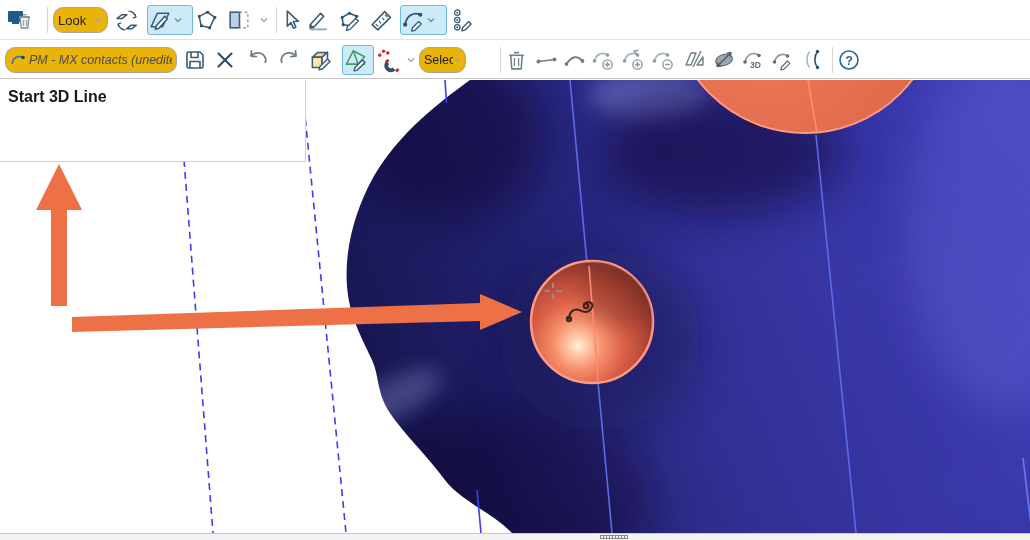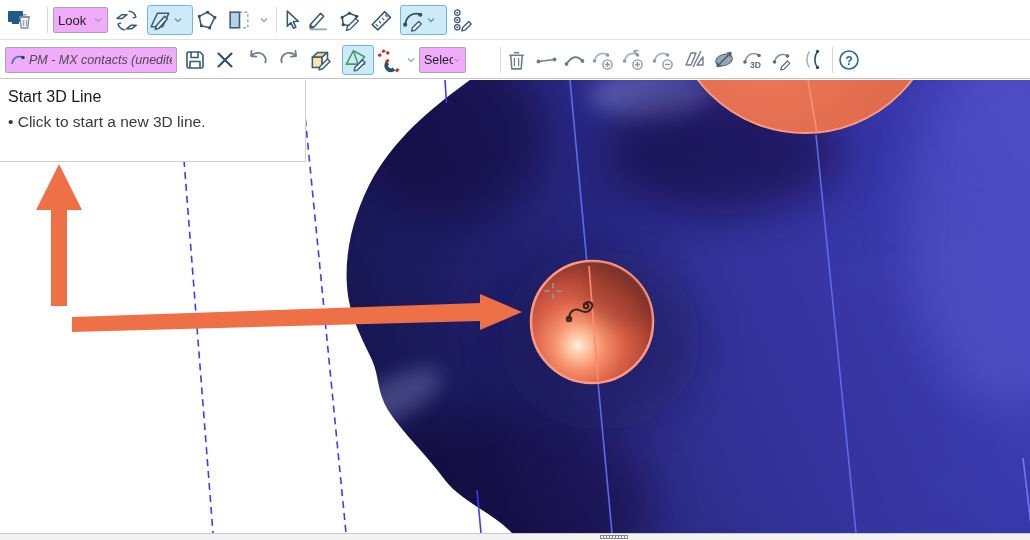--- a/index.html
+++ b/index.html
@@ -6,29 +6,29 @@
   body{width:1030px;height:540px;position:relative;overflow:hidden;background:#fff;
        font-family:"Liberation Sans", sans-serif;}
   .row{position:absolute;left:0;width:1030px;background:#fff;}
   #row1{top:0;height:39px;border-bottom:1px solid #e2e2e2;}
   #row2{top:40px;height:38px;border-bottom:1px solid #c5c5c5;}
   .tb-btn{position:absolute;top:5px;height:30px;display:flex;align-items:center;
           justify-content:flex-start;border-radius:3px;box-sizing:border-box;}
   .tb-btn.active{background:#cdeaf9;border:1px solid #71b8dc;}
   .sep{position:absolute;top:7px;width:1px;height:26px;background:#d8d8d8;}
   .combo{position:absolute;top:7px;height:26px;box-sizing:border-box;border:1px solid #a6a6a6;
-         border-radius:2px;background:#f0abfc;display:flex;align-items:center;padding:0 4px;
+         border-radius:10px;background:#eab308;display:flex;align-items:center;padding:0 4px;
          font-size:13px;color:#222;}
   .combo .chev{margin-left:auto;}
   .combo-text{white-space:nowrap;overflow:hidden;}
   .ds-text{font-style:italic;color:#4c4c4c;font-size:12.5px;}
   #tooltip{position:absolute;left:0;top:80px;width:306px;height:82px;background:#fff;
            border-right:1px solid #cfcfcf;border-bottom:1px solid #cfcfcf;box-sizing:border-box;
            padding:5px 0 0 8px;z-index:5;}
-  #tooltip .tt-title{font-size:16px;font-weight:normal;color:#191919;line-height:24px;}
+  #tooltip .tt-title{font-size:16px;font-weight:bold;color:#191919;line-height:24px;}
   #tooltip .tt-line{font-size:15.5px;color:#3a3a3a;line-height:25px;}
   #viewport{position:absolute;left:0;top:80px;width:1030px;height:453px;background:#fff;}
   #bottombar{position:absolute;left:0;top:533px;width:1030px;height:7px;background:#f3f3f3;
              border-top:1px solid #c9c9c9;box-sizing:border-box;}
   #grip{position:absolute;left:600px;top:535px;width:28px;height:4px;
         background:repeating-linear-gradient(90deg,#8a8a8a 0 1px,transparent 1px 3px),
                    repeating-linear-gradient(0deg,#8a8a8a 0 1px,transparent 1px 3px);}
   svg{display:block;}
 </style>
 </head>
@@ -423,17 +423,16 @@
   <g stroke="#2a1c12" stroke-width="2" fill="none" stroke-linecap="round" opacity="0.9">
     <path d="M584,224 c7,-5 11,1 6,6 c-4,4 -9,1 -11,0 c-5,-2 -10,2 -10,9"></path>
     <circle cx="586" cy="226" r="2.2"></circle>
         <circle cx="569" cy="239" r="2.2"></circle>
   </g>
 </svg>
 </div>
 
 <div id="tooltip">
   <div class="tt-title">Start 3D Line</div>
-  <div class="tt-line">• Click to start a new 3D line.</div>
 </div>
 
 <div id="bottombar"></div>
 <div id="grip"></div>
 
 </body></html>

